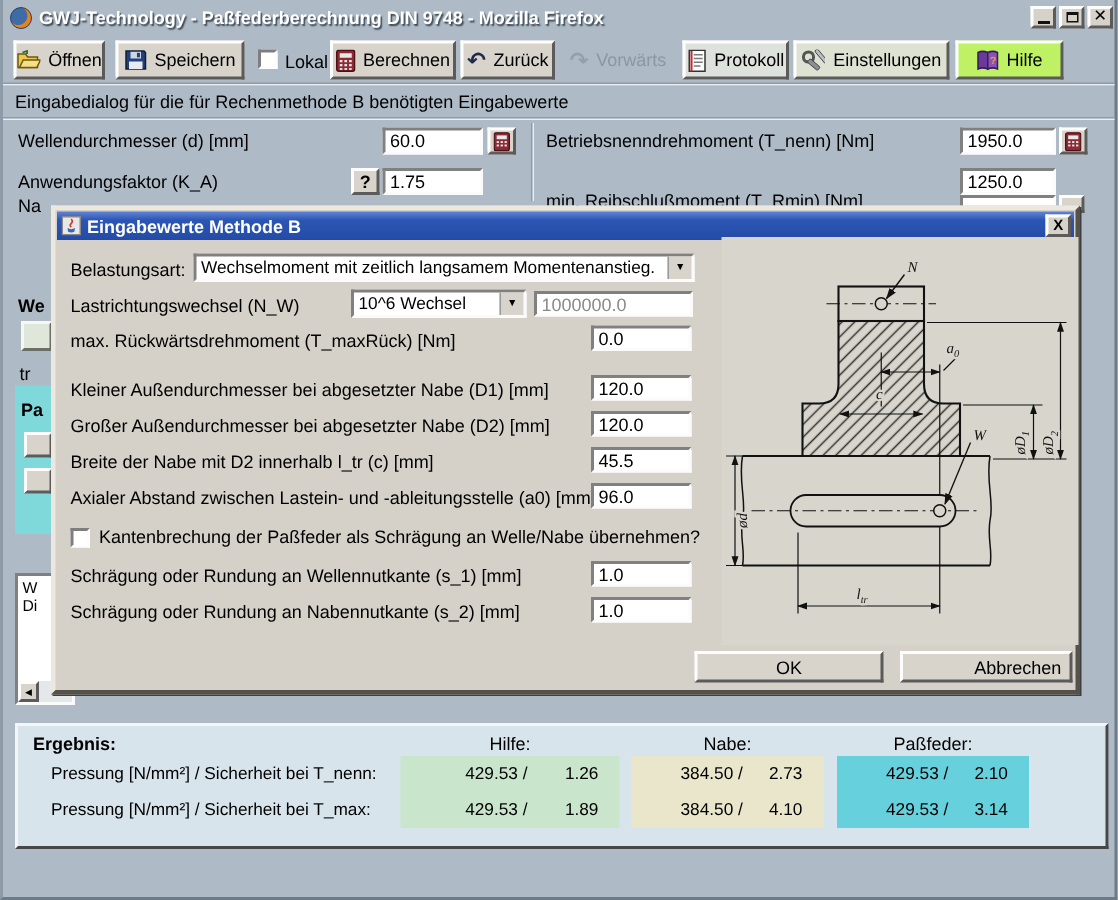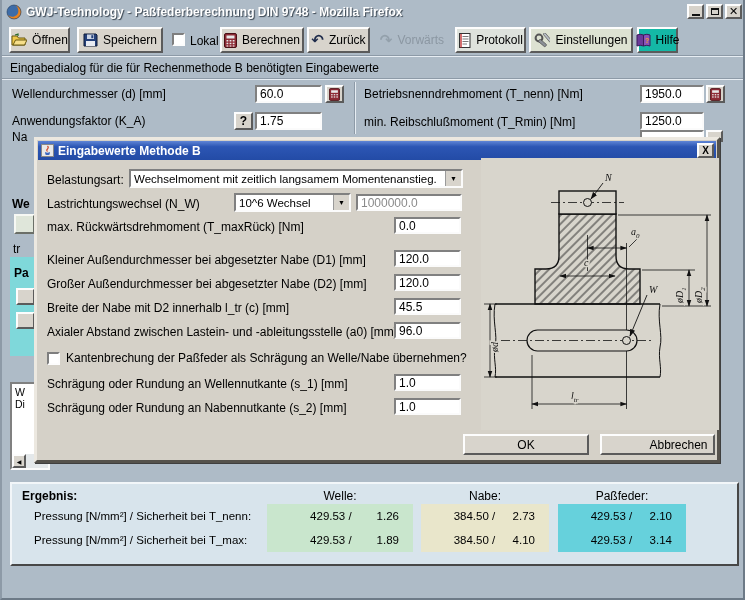--- a/index.html
+++ b/index.html
@@ -176,21 +176,21 @@
     <span>Protokoll</span>
   </button>
   <button class="tbtn" style="left:527px;width:104px;background:#dde2d2;">
     <svg width="16" height="15" viewBox="0 0 16 15">
         <circle cx="5" cy="5" r="3.4" fill="none" stroke="#555" stroke-width="2"></circle>
         <rect x="6" y="6" width="9" height="3" rx="1" transform="rotate(40 6 6)" fill="#8a8f96" stroke="#444" stroke-width="0.6"></rect>
         <rect x="9" y="1" width="2.4" height="12" rx="1" transform="rotate(-40 9 1)" fill="#b8bec6" stroke="#444" stroke-width="0.6"></rect>
       </svg>
     <span>Einstellungen</span>
   </button>
-  <button class="tbtn" style="left:635px;width:41px;background:#14b8a6;">
+  <button class="tbtn" style="left:635px;width:72px;background:#bef264;">
     <svg width="15" height="14" viewBox="0 0 15 14">
         <path d="M1 2 Q4 0.5 7.5 2 L7.5 13 Q4 11.5 1 13 Z" fill="#6a3a9a" stroke="#3a1a5a"></path>
         <path d="M14 2 Q11 0.5 7.5 2 L7.5 13 Q11 11.5 14 13 Z" fill="#8a52b8" stroke="#3a1a5a"></path>
         <text x="9" y="9.5" font-size="7" font-weight="bold" fill="#f0a030" font-family="sans-serif">?</text>
       </svg>
     <span>Hilfe</span>
   </button>
 
   <div class="groove" style="top:55px;"></div>
   <div class="page-header">Eingabedialog für die für Rechenmethode B benötigten Eingabewerte</div>
@@ -225,21 +225,21 @@
           <rect x="2.5" y="9.7" width="1.8" height="1.5"></rect>
           <rect x="5.6" y="9.7" width="1.8" height="1.5"></rect>
           <rect x="8.7" y="9.7" width="1.8" height="1.5"></rect>
         </g>
       </svg>
   </button>
 
   <span class="lbl" style="left:10px;top:113px;">Anwendungsfaktor (K_A)</span>
   <button class="sq-btn" style="left:232px;top:112px;">?</button>
   <input class="field" style="left: 253px; top: 112px; width: 67px;" value="1.75">
-  <span class="lbl" style="left:362px;top:114px;text-align:center;">min. Reibschlußmoment (T_Rmin) [Nm]</span>
+  <span class="lbl" style="left:362px;top:126px;text-align:center;">min. Reibschlußmoment (T_Rmin) [Nm]</span>
   <input class="field" style="left: 638px; top: 112px; width: 64px;" value="1250.0">
   <div class="vdiv"></div>
 
   <span class="lbl" style="left:10px;top:129px;">Na</span>
   <input class="field" style="left: 638px; top: 130px; width: 64px;">
   <div class="frag-btn" style="left:704px;top:130px;width:17px;height:12px;"></div>
 
   <span class="frag-lbl" style="left:10px;top:197px;">We</span>
   <div class="green-frag"></div>
   <span class="lbl" style="left:11px;top:241px;">tr</span>
@@ -366,21 +366,21 @@
       <text transform="rotate(-90 493 349)" x="493" y="349" class="dl">ød</text>
 
       <line x1="527" y1="352" x2="527" y2="406" stroke="#111" stroke-width="0.8"></line>
       <line x1="527" y1="401" x2="621.5" y2="401" stroke="#111" stroke-width="0.8" marker-start="url(#arr)" marker-end="url(#arr)"></line>
       <text x="566" y="396" class="dl"><tspan>l</tspan><tspan class="sub" dy="3">tr</tspan></text>
     </svg>
   </div>
 
   <div class="results">
     <span class="res-title">Ergebnis:</span>
-    <span class="res-head" style="left:255px;width:146px;">Welle:</span>
+    <span class="res-head" style="left:255px;width:146px;">Hilfe:</span>
     <span class="res-head" style="left:409px;width:128px;">Nabe:</span>
     <span class="res-head" style="left:546px;width:128px;">Paßfeder:</span>
 
     <span class="res-lbl" style="top:20px;">Pressung [N/mm²] / Sicherheit bei T_nenn:</span>
     <span class="res-lbl" style="top:44px;">Pressung [N/mm²] / Sicherheit bei T_max:</span>
 
     <div class="res-block" style="left:255px;width:146px;background:#c9e6cd;">
       <div class="res-row">
           <span class="p">429.53 /</span>
           <span class="s">1.26</span>

